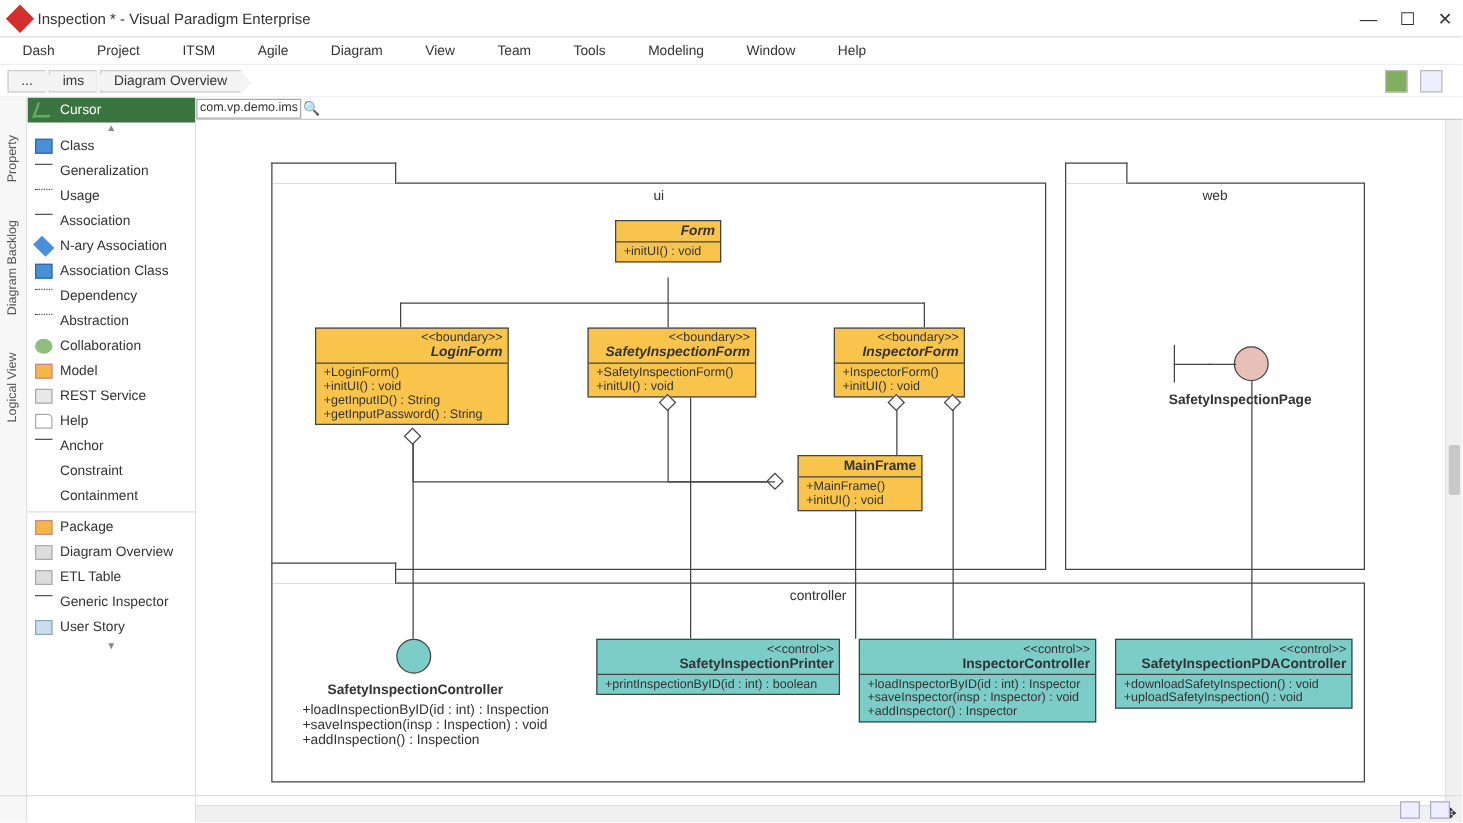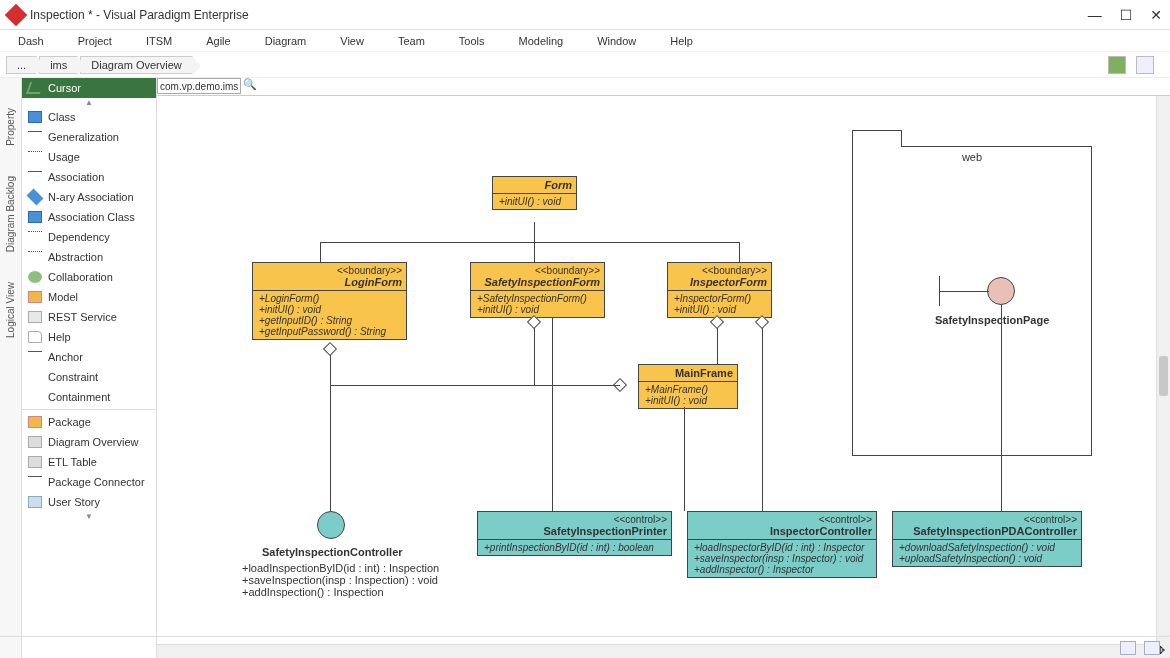--- a/index.html
+++ b/index.html
@@ -34,38 +34,38 @@
 .pi.model{background:#f2b64a;border:1px solid #c88}
 .pi.rest{background:#e8e8e8;border:1px solid #aaa}
 .pi.note{background:#fff;border:1px solid #aaa;border-top-right-radius:4px}
 .pi.pkg{background:#f2b64a;border:1px solid #c88}
 .pi.diag{background:#ddd;border:1px solid #aaa}
 .pi.etl{background:#ddd;border:1px solid #aaa}
 .pi.story{background:#cde;border:1px solid #8ab}
 .sep{height:1px;background:#ddd;margin:2px 0}
 .arrowdown{text-align:center;color:#888;font-size:8px}
 .canvaswrap{flex:1;position:relative;background:#fff}
-.addrbar{position:absolute;top:0;left:0;right:0;height:18px;border-bottom:1px solid #ccc;display:flex;align-items:flex-start}
+.addrbar{position:absolute;top:0;left:0;right:0;height:18px;border-bottom:1px solid #ccc;display:flex;align-items:center}
 .addrbar input{border:1px solid #aaa;height:16px;width:84px;font-size:10px;padding:0 2px}
 .addrbar .zoom{margin-left:2px}
 .canvas{position:absolute;top:18px;left:0;right:14px;bottom:14px;overflow:hidden}
 .scroll-v{position:absolute;top:18px;right:0;width:14px;bottom:14px;background:#f0f0f0;border-left:1px solid #ddd}
 .scroll-v .thumb{position:absolute;left:2px;right:2px;top:260px;height:40px;background:#c8c8c8;border-radius:2px}
 .scroll-h{position:absolute;left:0;right:14px;bottom:0;height:14px;background:#f0f0f0;border-top:1px solid #ddd}
 .scroll-corner{position:absolute;right:0;bottom:0;width:14px;height:14px;background:#f0f0f0}
 .pkg-box{position:absolute;border:1px solid #444}
 .pkg-tab{position:absolute;top:-17px;left:-1px;width:100px;height:17px;border:1px solid #444;border-bottom:none;background:#fff}
 .pkg-label{position:absolute;top:4px;left:50%;transform:translateX(-50%);font-size:11px}
 .uml{position:absolute;border:1px solid #444;background:#f8c44c}
 .uml.ctrl{background:#7cccc8}
 .uml .hd{border-bottom:1px solid #444;text-align:right;padding:2px 4px}
 .uml .hd .stereo{font-size:10px}
 .uml .hd .nm{font-weight:bold;font-style:italic}
 .uml .ops{padding:2px 6px}
-.uml .ops div{font-size:10px;font-style:italic;white-space:nowrap}
+.uml .ops div{font-size:10px;white-space:nowrap}
 .line{position:absolute;background:#444}
 .hollow-tri{position:absolute;width:0;height:0;border-left:7px solid transparent;border-right:7px solid transparent;border-bottom:12px solid #fff}
 .hollow-tri:after{content:"";position:absolute;left:-7px;top:0;width:0;height:0;border-left:7px solid transparent;border-right:7px solid transparent;border-bottom:12px solid #444;z-index:-1}
 .diamond{position:absolute;width:10px;height:10px;border:1px solid #444;background:#fff;transform:rotate(45deg)}
 .circle-node{position:absolute;width:28px;height:28px;border:1px solid #444;border-radius:50%;background:#7cccc8}
 .circle-node.pink{background:#e8c0b8}
 .circle-bar{position:absolute;width:1px;height:30px;background:#444}
 .circle-foot{position:absolute;width:30px;height:1px;background:#444}
 .label{position:absolute;font-size:11px;font-weight:bold}
 .ops-free{position:absolute;font-size:10px}
@@ -191,43 +191,51 @@
     <div class="palrow">
         <div class="pi diag"></div>
         <span>Diagram Overview</span>
       </div>
     <div class="palrow">
         <div class="pi etl"></div>
         <span>ETL Table</span>
       </div>
     <div class="palrow">
         <div class="pi gen"></div>
-        <span>Package Connector</span>
+        <span>Generic Inspector</span>
       </div>
     <div class="palrow">
         <div class="pi story"></div>
         <span>User Story</span>
       </div>
     <div class="arrowdown">▼</div>
   </div>
 
   <div class="canvaswrap">
     <div class="addrbar">
       <input value="com.vp.demo.ims" style="">
       <span class="zoom">🔍</span>
     </div>
 
     <div class="canvas">
 
+      <div class="pkg-box" style="left:60px;top:50px;width:620px;height:310px">
+        <div class="pkg-tab"></div>
+        <div class="pkg-label">ui</div>
+      </div>
 
       <div class="pkg-box" style="left:695px;top:50px;width:240px;height:310px">
         <div class="pkg-tab" style="width:50px"></div>
         <div class="pkg-label">web</div>
       </div>
 
+      <div class="pkg-box" style="left:60px;top:370px;width:875px;height:160px">
+        <div class="pkg-tab"></div>
+        <div class="pkg-label">controller</div>
+      </div>
 
       <div class="uml" style="left:335px;top:80px;width:85px">
         <div class="hd">
             <div class="nm">Form</div>
           </div>
         <div class="ops">
             <div>+initUI() : void</div>
           </div>
       </div>
 

